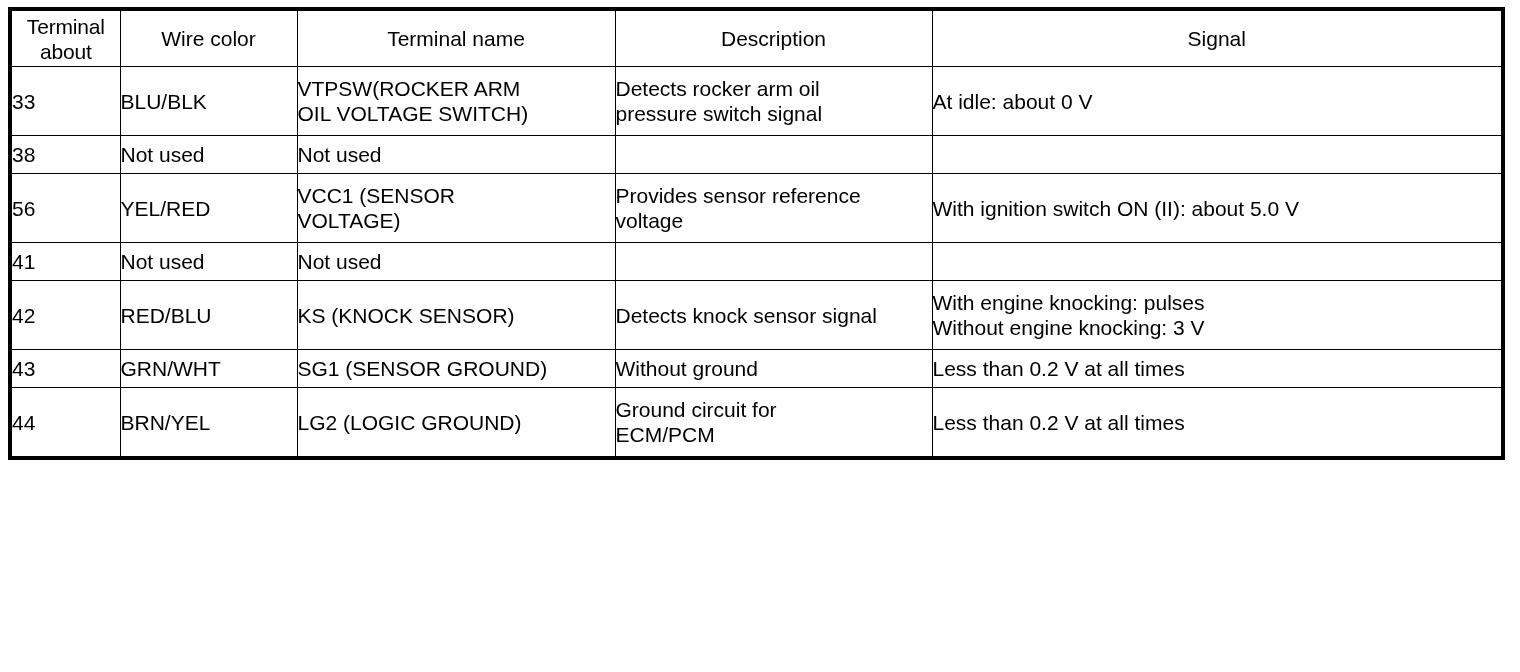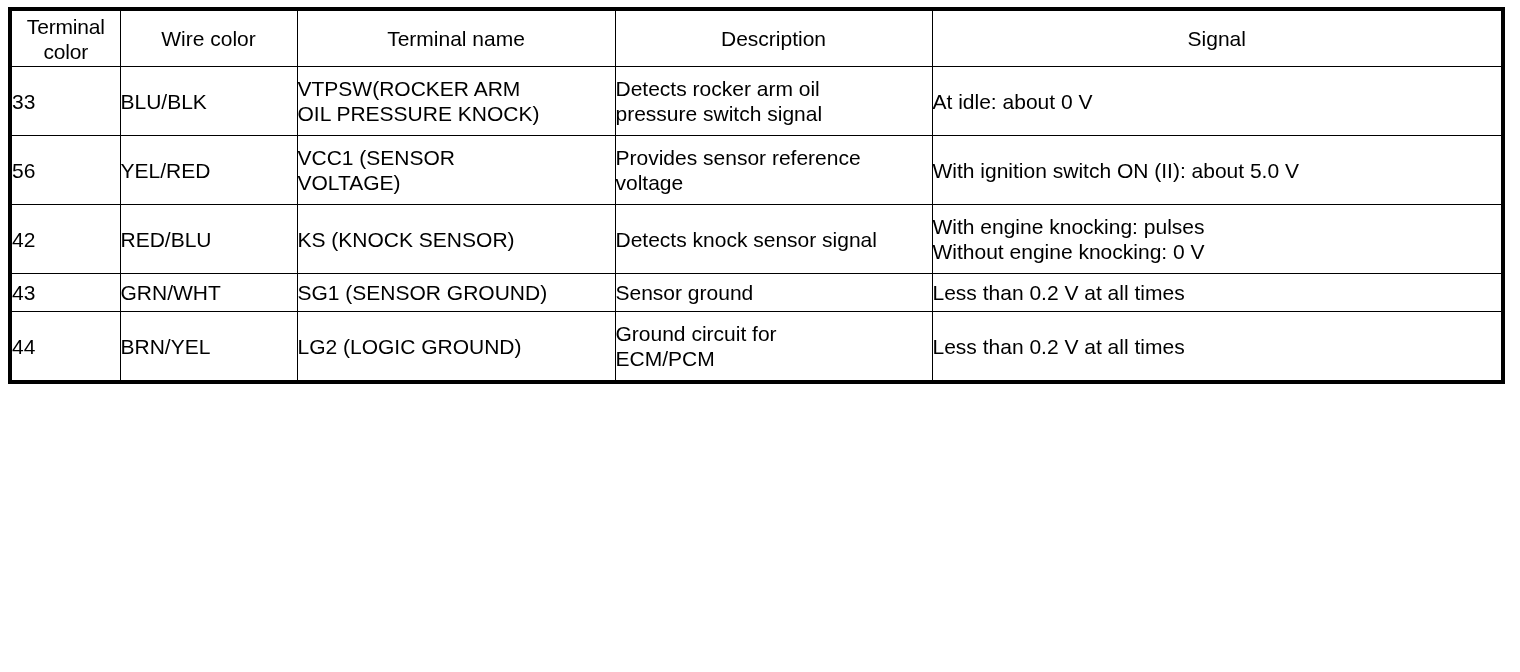--- a/index.html
+++ b/index.html
@@ -101,56 +101,75 @@
       <col class="c-term">
       <col class="c-wire">
       <col class="c-name">
       <col class="c-desc">
       <col class="c-signal">
     </colgroup>
     <thead>
       <tr>
         <th class="hdr-term">
           <span>Terminal</span><br>
-          <span>color</span>
+          <span>about</span>
         </th>
         <th>Wire color</th>
         <th>Terminal name</th>
         <th>Description</th>
         <th>Signal</th>
       </tr>
     </thead>
     <tbody>
 
       <tr class="row-tall">
         <td class="col-term">33</td>
         <td class="col-wire">BLU/BLK</td>
         <td class="col-name">
           <span class="cell-lines">
             <span>VTPSW(ROCKER ARM</span>
-            <span>OIL PRESSURE KNOCK)</span>
+            <span>OIL VOLTAGE SWITCH)</span>
           </span>
         </td>
         <td class="col-desc">
           <span class="cell-lines">
             <span>Detects rocker arm oil</span>
             <span>pressure switch signal</span>
           </span>
         </td>
         <td class="col-signal">
           <span class="cell-lines">
             <span>At idle: about 0 V</span>
           </span>
         </td>
       </tr>
 
 
 
 
 
+      <tr class="row-short thick-bottom">
+        <td class="col-term">38</td>
+        <td class="col-wire">Not used</td>
+        <td class="col-name">
+          <span class="cell-lines">
+            <span>Not used</span>
+          </span>
+        </td>
+        <td class="col-desc">
+          <span class="cell-lines">
+            <span class="empty-cell"></span>
+          </span>
+        </td>
+        <td class="col-signal">
+          <span class="cell-lines">
+            <span class="empty-cell"></span>
+          </span>
+        </td>
+      </tr>
 
       <tr class="row-tall">
         <td class="col-term">56</td>
         <td class="col-wire">YEL/RED</td>
         <td class="col-name">
           <span class="cell-lines">
             <span>VCC1 (SENSOR</span>
             <span>VOLTAGE)</span>
           </span>
         </td>
@@ -161,53 +180,72 @@
           </span>
         </td>
         <td class="col-signal">
           <span class="cell-lines">
             <span>With ignition switch ON (II): about 5.0 V</span>
           </span>
         </td>
       </tr>
 
 
+      <tr class="row-short thick-top">
+        <td class="col-term">41</td>
+        <td class="col-wire">Not used</td>
+        <td class="col-name">
+          <span class="cell-lines">
+            <span>Not used</span>
+          </span>
+        </td>
+        <td class="col-desc">
+          <span class="cell-lines">
+            <span class="empty-cell"></span>
+          </span>
+        </td>
+        <td class="col-signal">
+          <span class="cell-lines">
+            <span class="empty-cell"></span>
+          </span>
+        </td>
+      </tr>
 
       <tr class="row-tall">
         <td class="col-term">42</td>
         <td class="col-wire">RED/BLU</td>
         <td class="col-name">
           <span class="cell-lines">
             <span>KS (KNOCK SENSOR)</span>
           </span>
         </td>
         <td class="col-desc">
           <span class="cell-lines">
             <span>Detects knock sensor signal</span>
           </span>
         </td>
         <td class="col-signal">
           <span class="cell-lines">
             <span>With engine knocking: pulses</span>
-            <span>Without engine knocking: 0 V</span>
+            <span>Without engine knocking: 3 V</span>
           </span>
         </td>
       </tr>
 
       <tr class="row-short">
         <td class="col-term">43</td>
         <td class="col-wire">GRN/WHT</td>
         <td class="col-name">
           <span class="cell-lines">
             <span>SG1 (SENSOR GROUND)</span>
           </span>
         </td>
         <td class="col-desc">
           <span class="cell-lines">
-            <span>Sensor ground</span>
+            <span>Without ground</span>
           </span>
         </td>
         <td class="col-signal">
           <span class="cell-lines">
             <span>Less than 0.2 V at all times</span>
           </span>
         </td>
       </tr>
 
       <tr class="row-tall">

